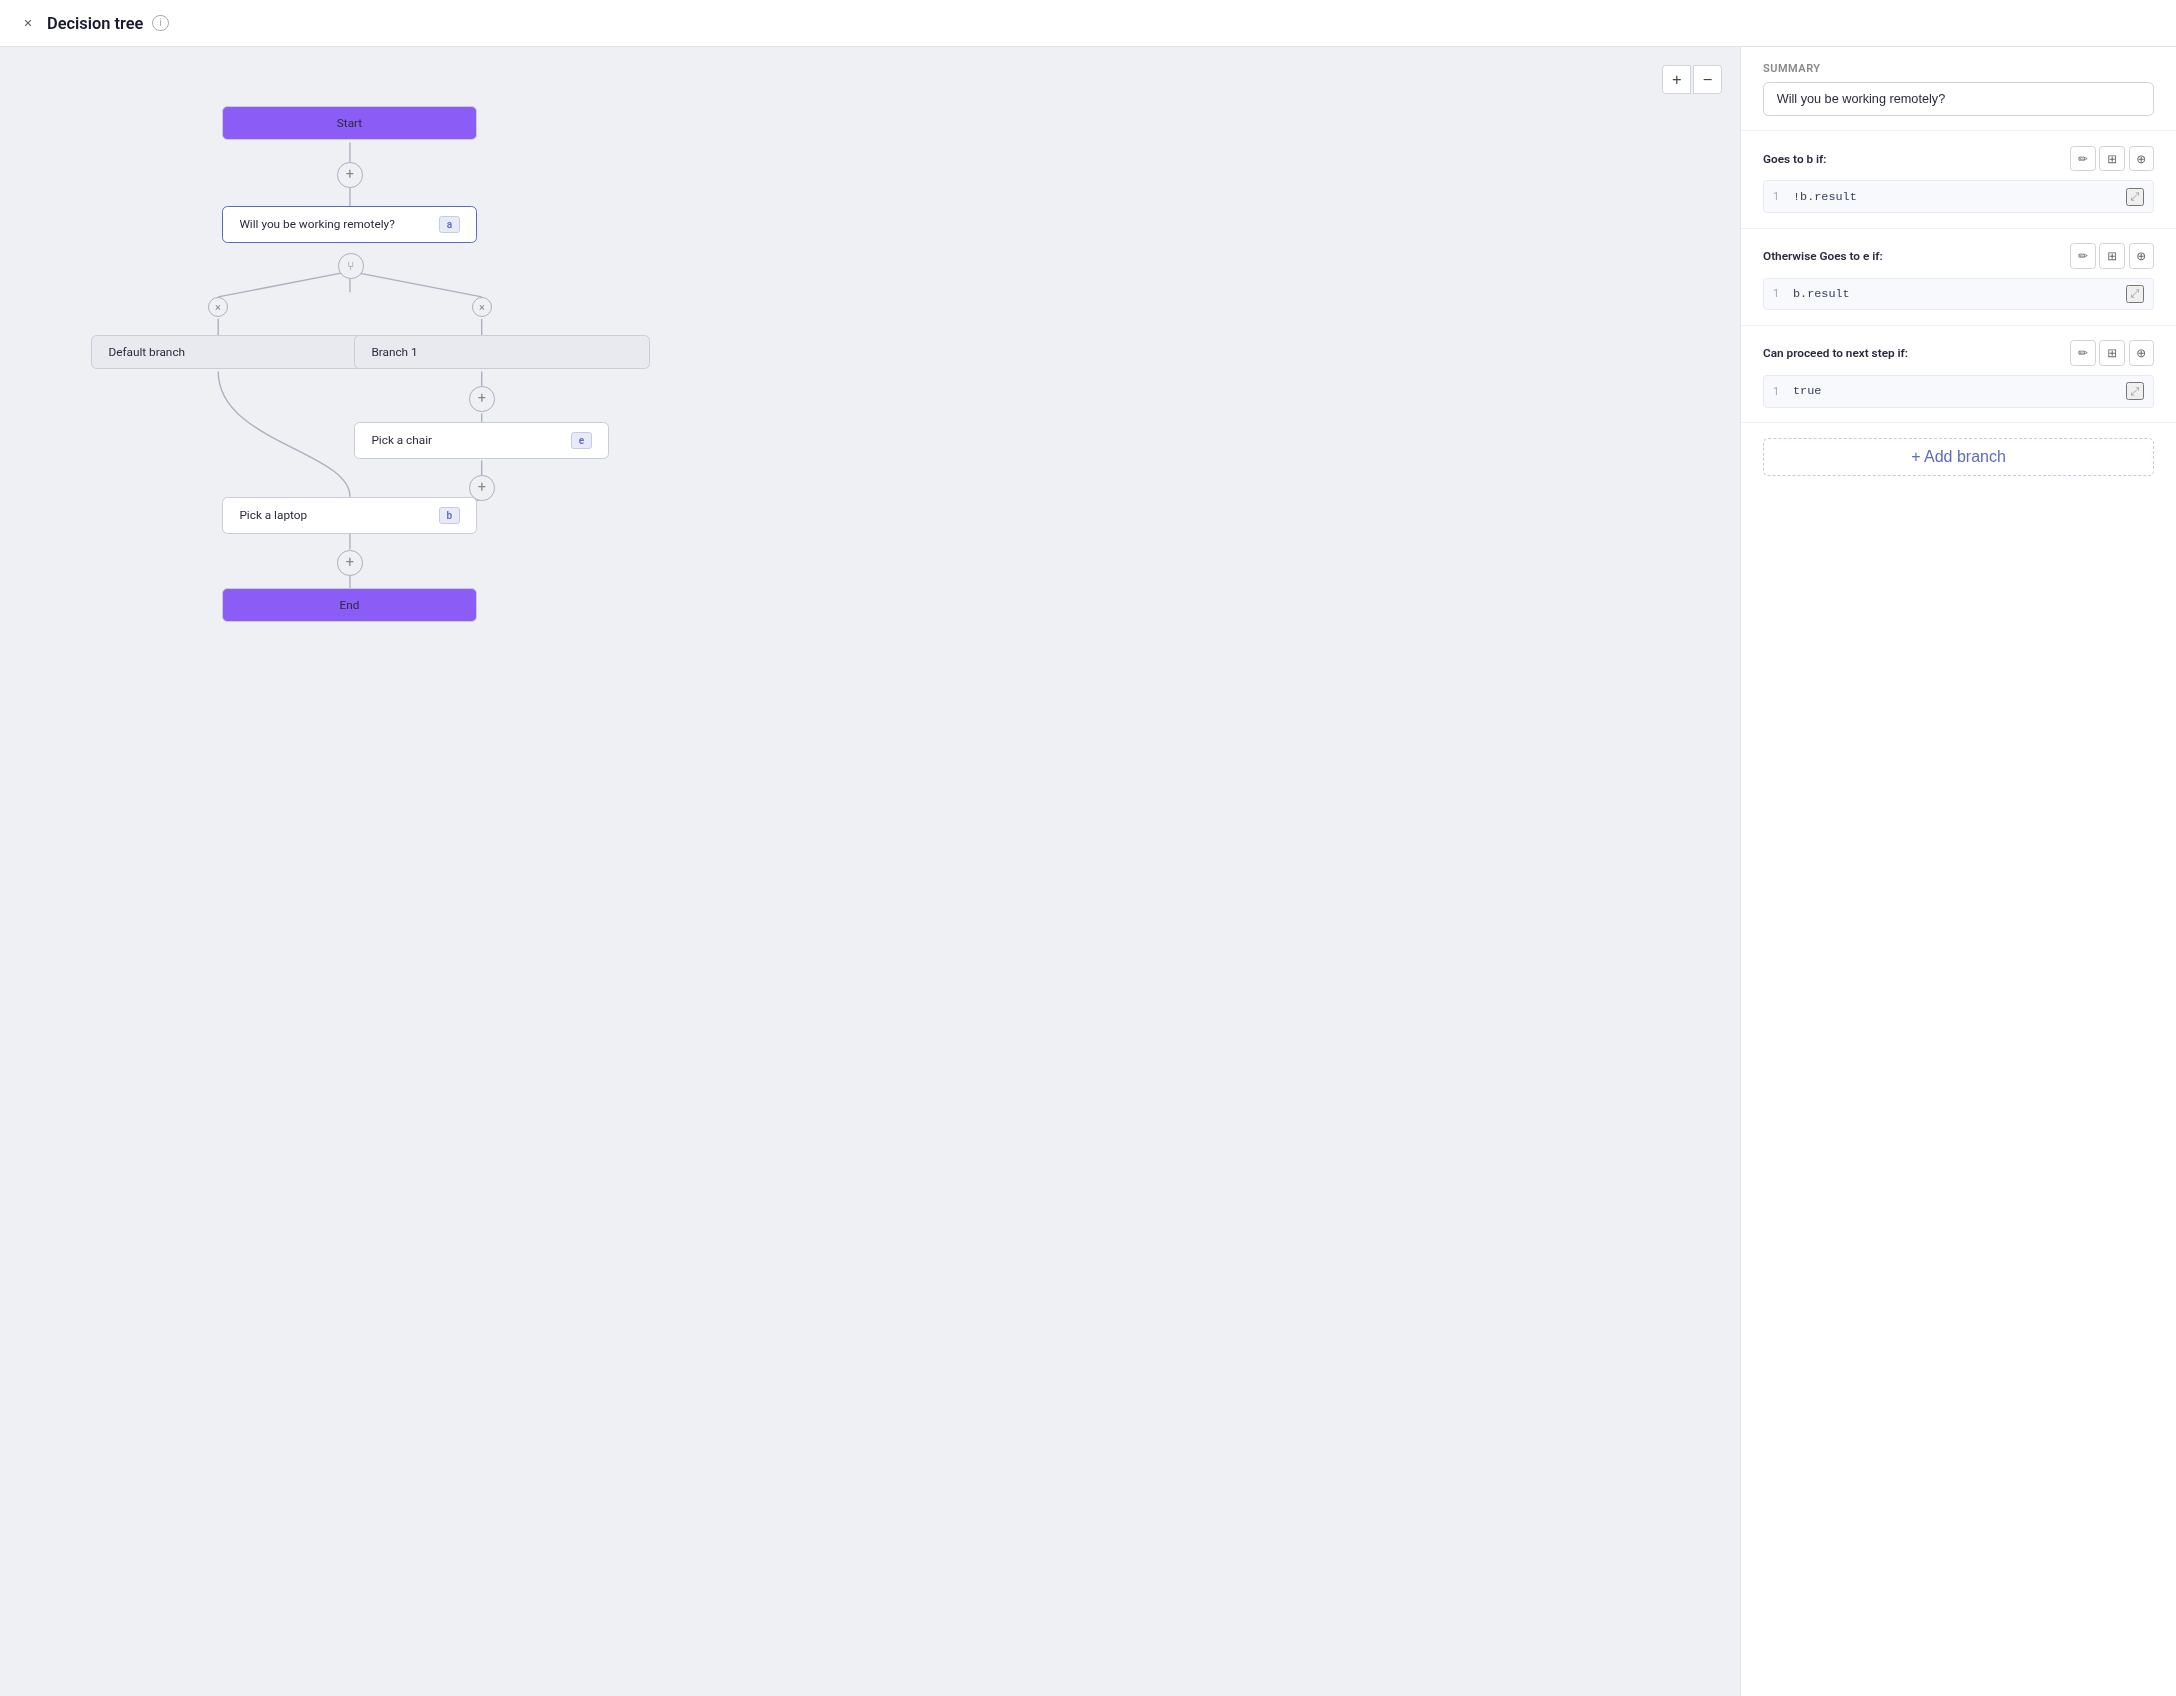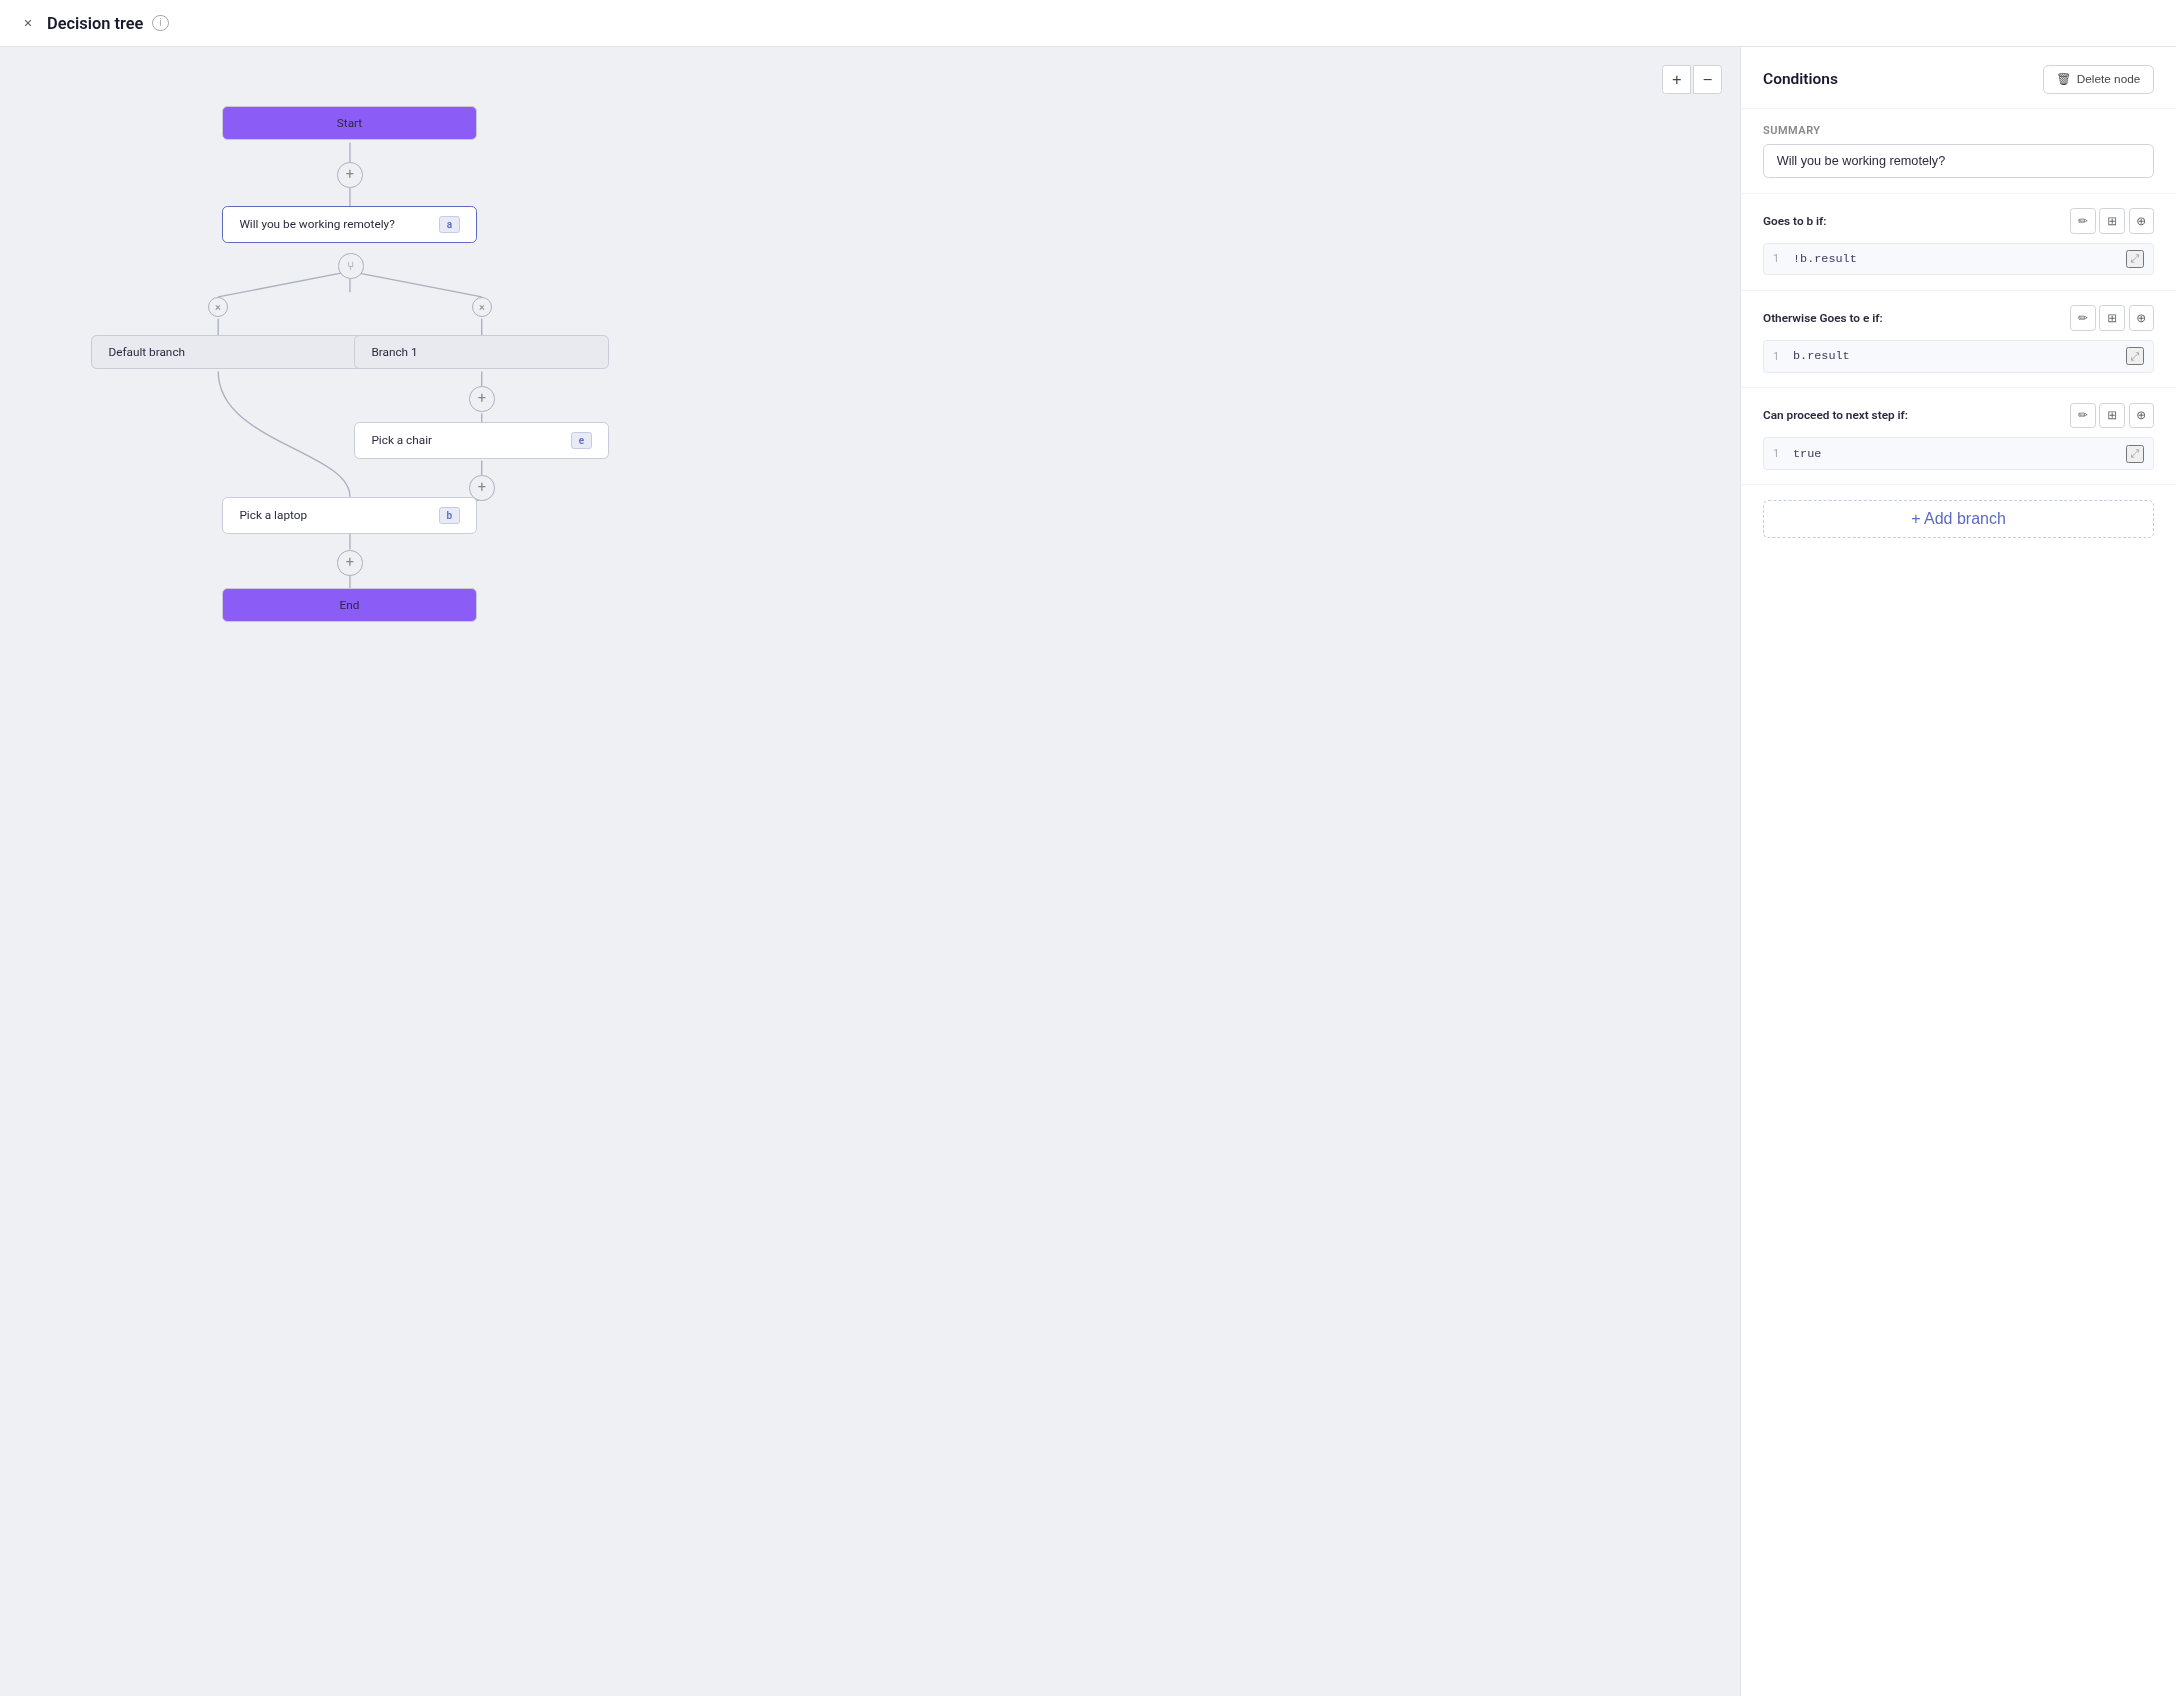--- a/index.html
+++ b/index.html
@@ -405,21 +405,21 @@
 
       <div style="position:absolute;top:200px;left:445px;">
         <div class="x-btn">×</div>
       </div>
 
       <div style="position:absolute;top:238px;left:64px;">
         <div class="node node-branch" style="width:286px;">Default branch</div>
       </div>
 
       <div style="position:absolute;top:238px;left:327px;">
-        <div class="node node-branch" style="width:255px;">Branch 1</div>
+        <div class="node node-branch" style="width:296px;">Branch 1</div>
       </div>
 
       <div style="position:absolute;top:289px;left:442px;">
         <div class="add-btn">+</div>
       </div>
 
       <div style="position:absolute;top:325px;left:327px;">
         <div class="node node-task" style="width:255px;">
           <span>Pick a chair</span>
           <span class="badge">e</span>
@@ -443,27 +443,20 @@
 
       <div style="position:absolute;top:491px;left:195px;">
         <div class="node node-end">End</div>
       </div>
 
     </div>
   </div>
 
   <div class="right-panel">
 
-    <div class="panel-header">
-      <span class="panel-title">Conditions</span>
-      <button class="delete-node-btn">
-        <span>🗑</span>
-        <span>Delete node</span>
-      </button>
-    </div>
 
     <div class="panel-section">
       <div class="section-label">Summary</div>
       <input class="summary-input" type="text" value="Will you be working remotely?" style="">
     </div>
 
     <div class="condition-block">
       <div class="condition-header">
         <span class="condition-title">Goes to b if:</span>
         <div class="condition-actions">

